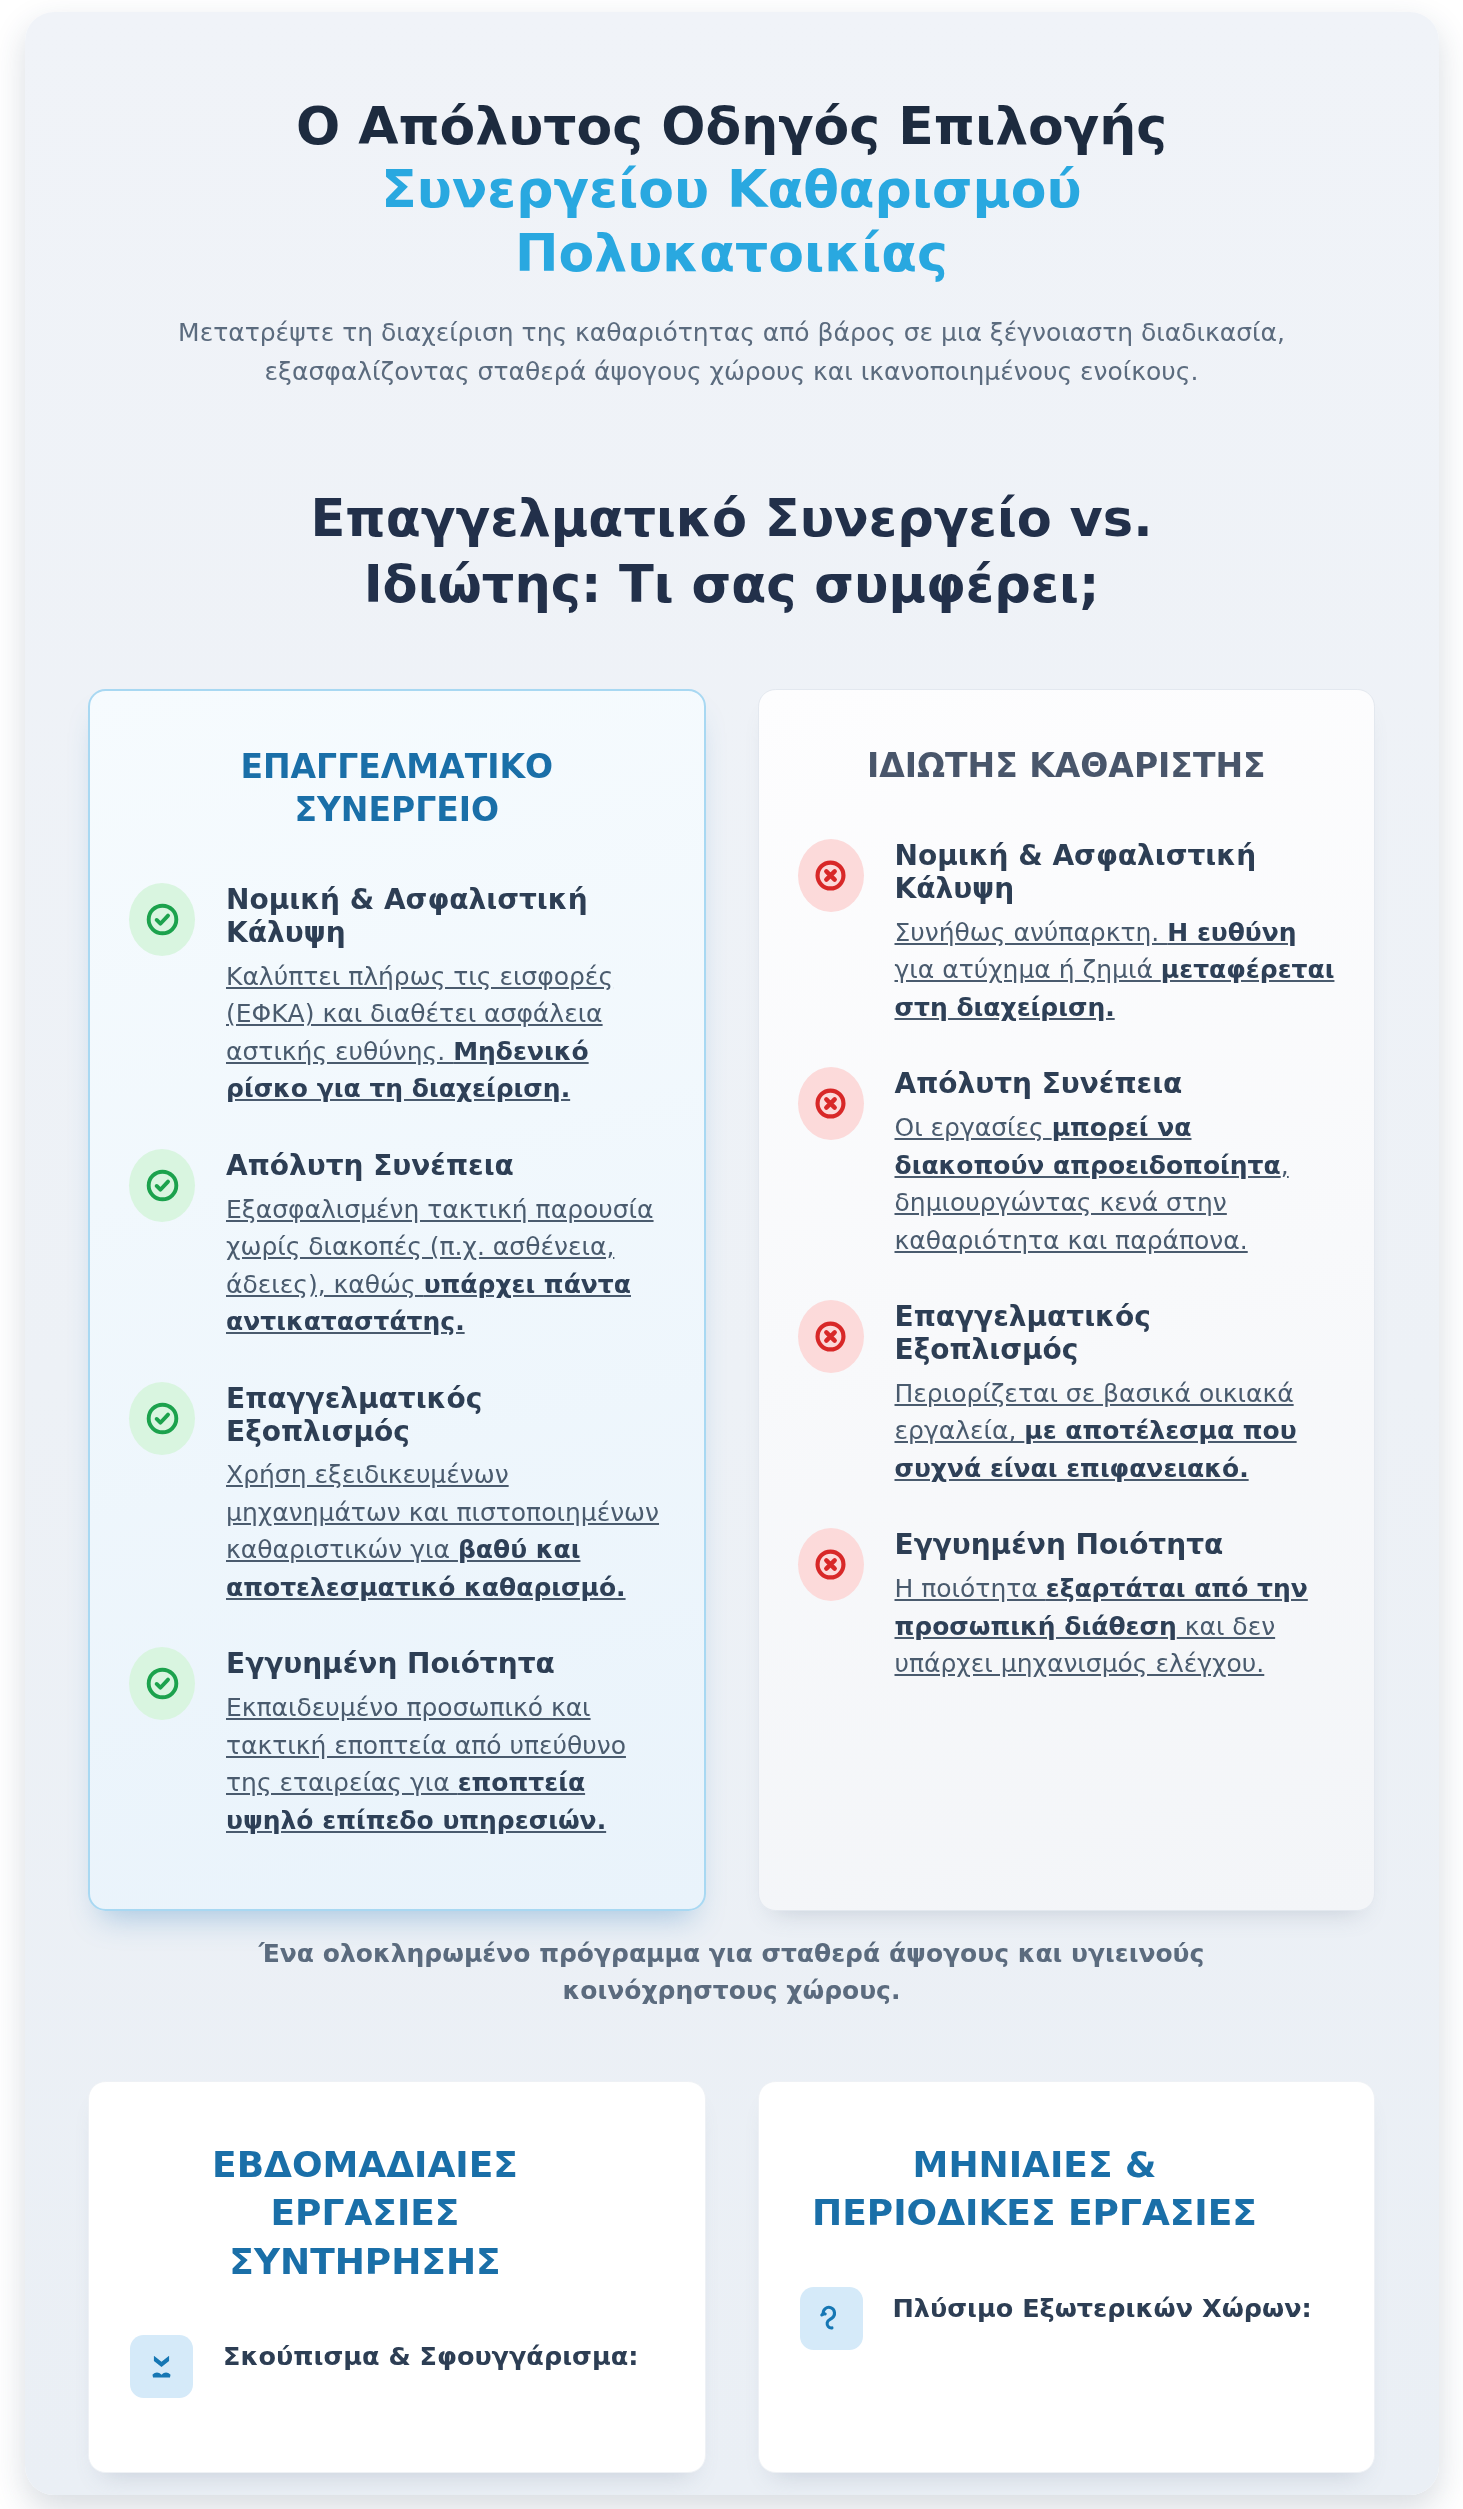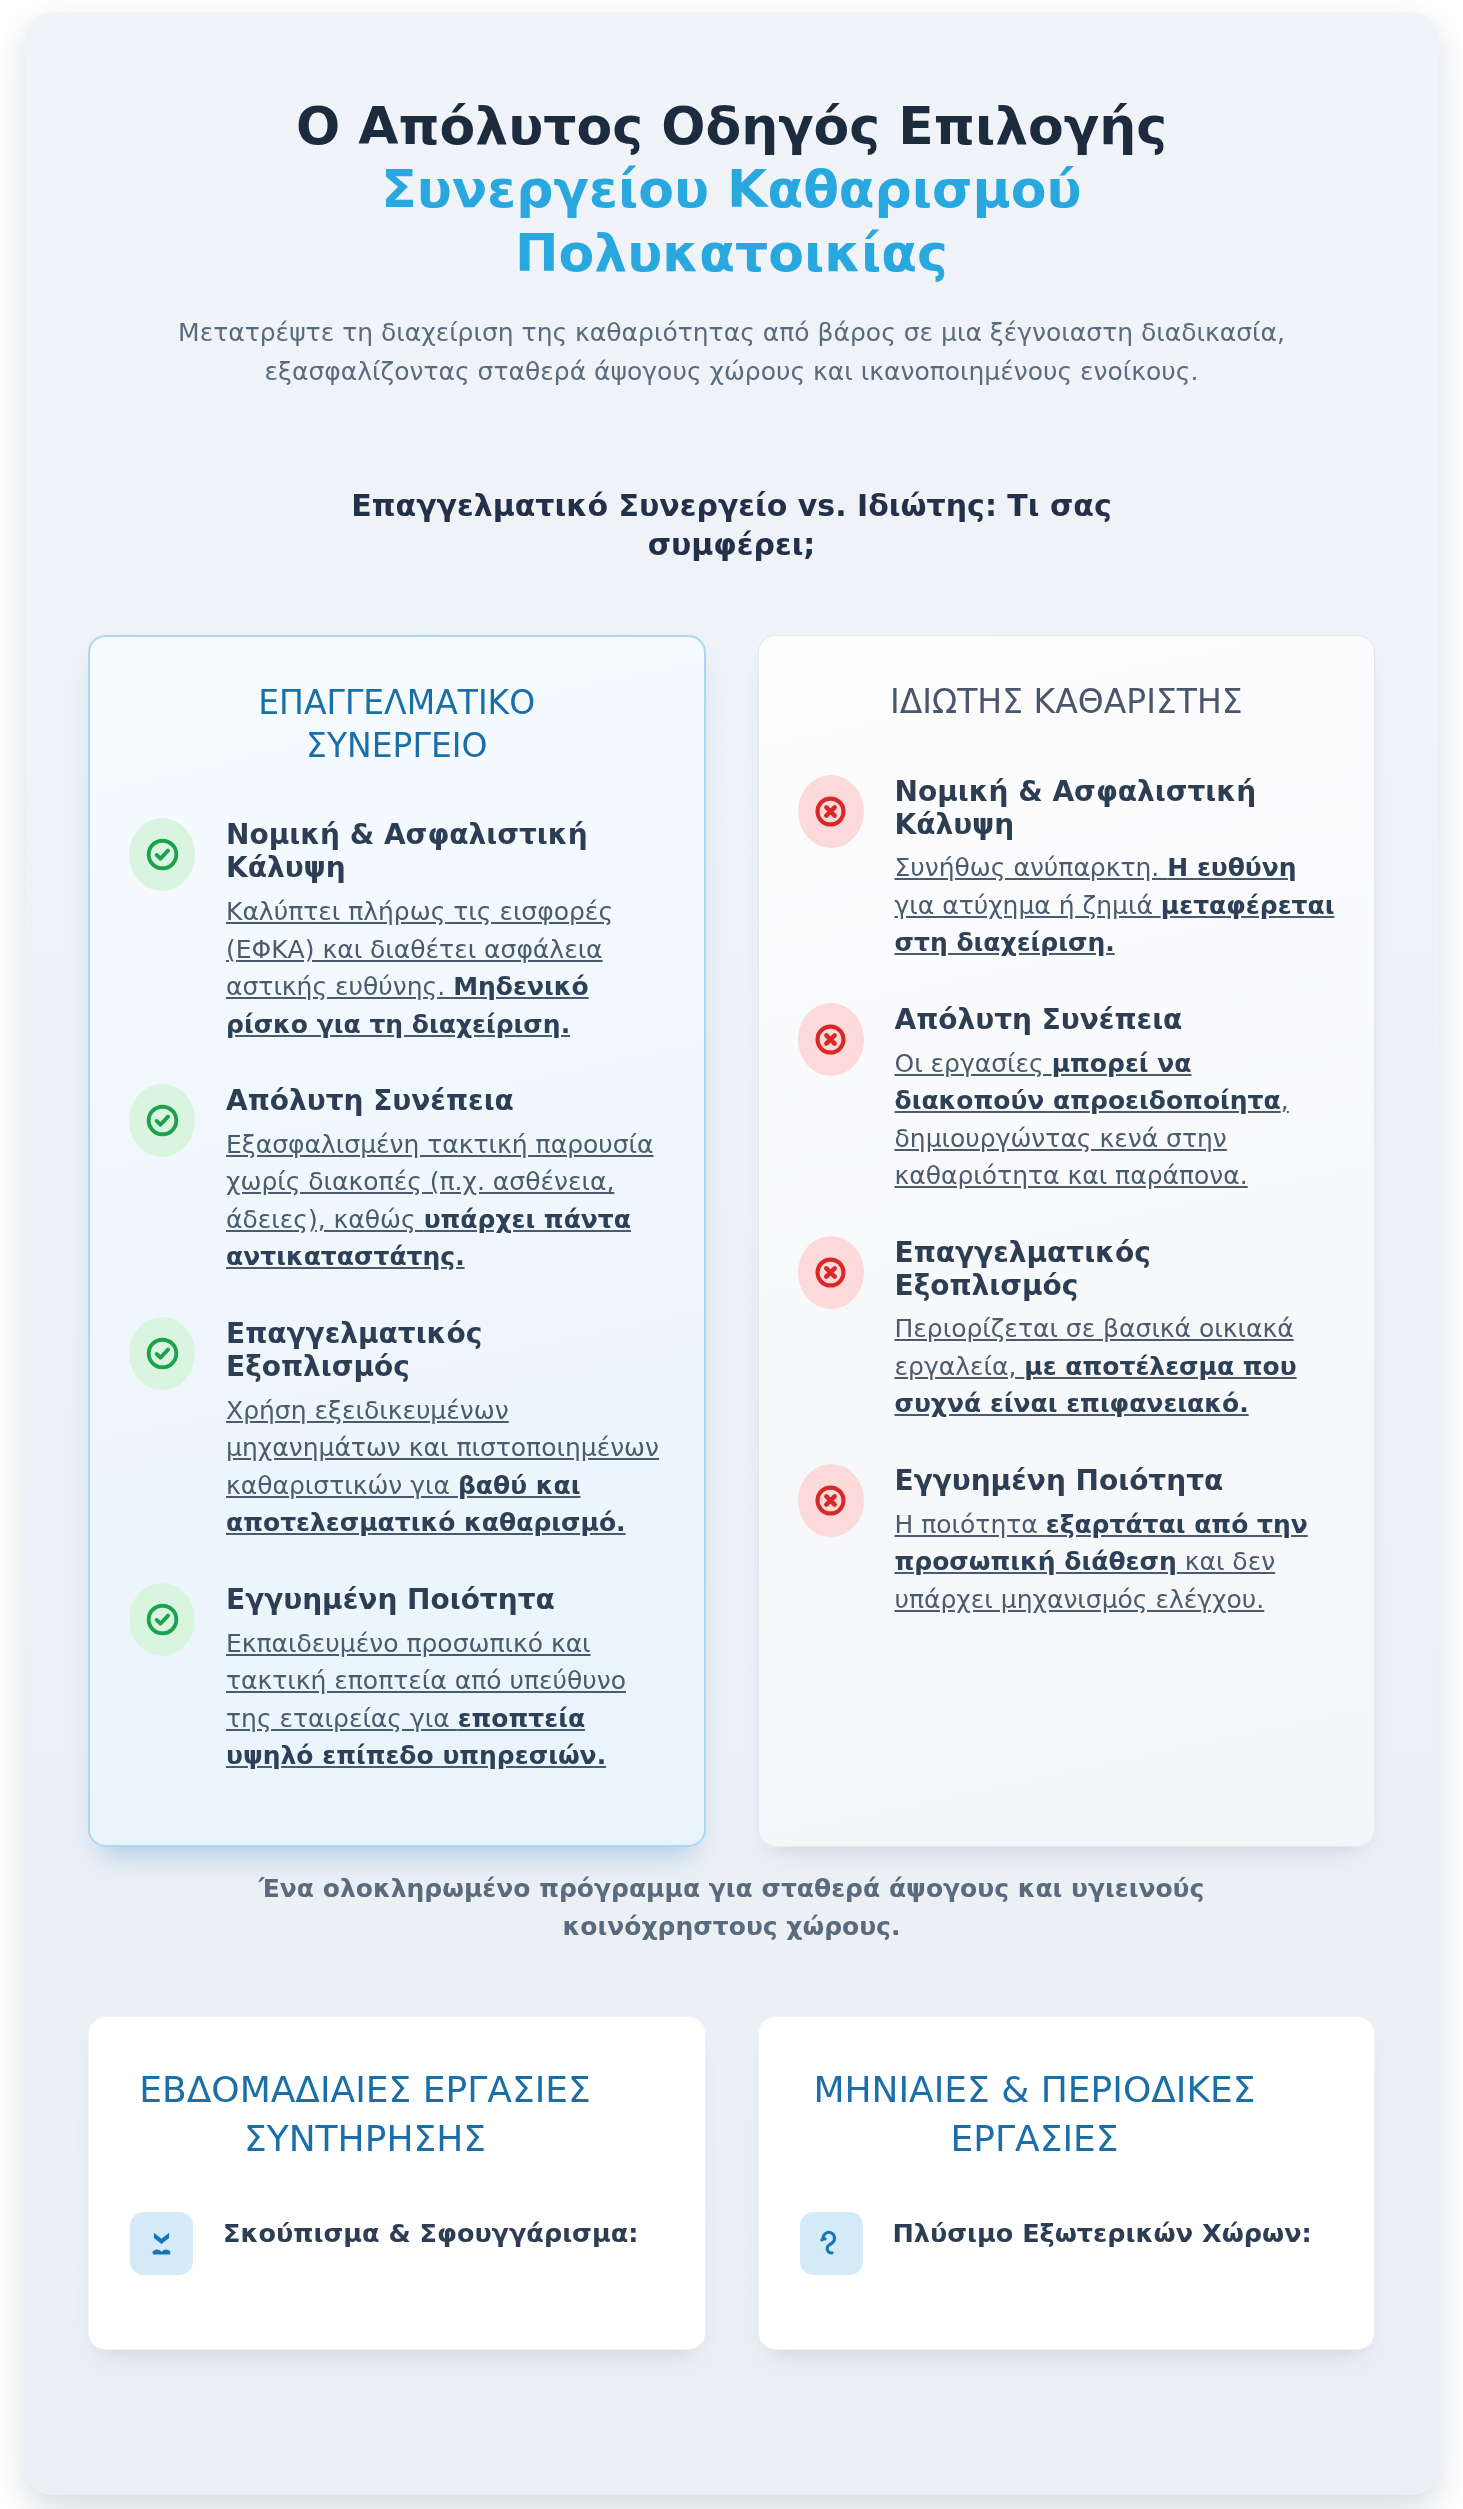--- a/index.html
+++ b/index.html
@@ -25,21 +25,21 @@
   }
   .h1 .dark   { color:#1d2b3f; display:block; }
   .h1 .accent { color:#29a8e0; display:block; }
   .lede {
     margin:29px auto 0; max-width:1147px; text-align:center;
     color:#5b6b7e; font-size:25px; line-height:1.55;
   }
   
   .h2 {
     margin:94px auto 0; max-width:912px; text-align:center;
-    color:#22304a; font-weight:800; font-size:30px; line-height:1.3;
+    color:#22304a; font-weight:800; font-size:51px; line-height:1.3;
   }
   .h2.second { margin-top:116px; }
   .sub2 {
     margin:23.5px auto 0; text-align:center; color:#5b6b7e;
     font-size:25px; line-height:1.5; max-width:1078px;font-weight:bold;
   }
   
   .row {
     display:grid; grid-template-columns:1fr 1fr; gap:52px;
     margin:71px 24.5px 0;
@@ -49,22 +49,23 @@
     background:linear-gradient(168deg,#f6fbfe 0%,#e9f3fb 100%);
     border:2px solid #a8d8f2;
     box-shadow:0 19.6px 31px -13.7px rgba(56,130,190,.38);
   }
   .card.con {
     background:linear-gradient(168deg,#fdfdfe 0%,#f3f5f8 100%);
     border:1px solid #e3e8ef;
     box-shadow:0 15.7px 25.5px -15.7px rgba(100,116,139,.30);
   }
   .card h3 {
-    text-align:center; font-size:33px; font-weight:400; line-height:1.3;
+    text-align:center; font-size:33px; font-weight:700; line-height:1.3;
     margin-bottom:51px;
+    margin-top:10px;
   }
   .card.pro h3 { color:#1a6fa8; max-width:412px; margin-left:auto; margin-right:auto; }
   .card.con h3 { color:#49566b; }
   .c-item { display:flex; gap:31px; margin-bottom:41px; align-items:flex-start; }
   .badge {
     flex:0 0 auto; width:66px; height:73px; border-radius:50%;
     display:flex; align-items:center; justify-content:center;
   }
   .badge.good { background:#d9f5e0; }
   .badge.bad  { background:#fcdada; }

